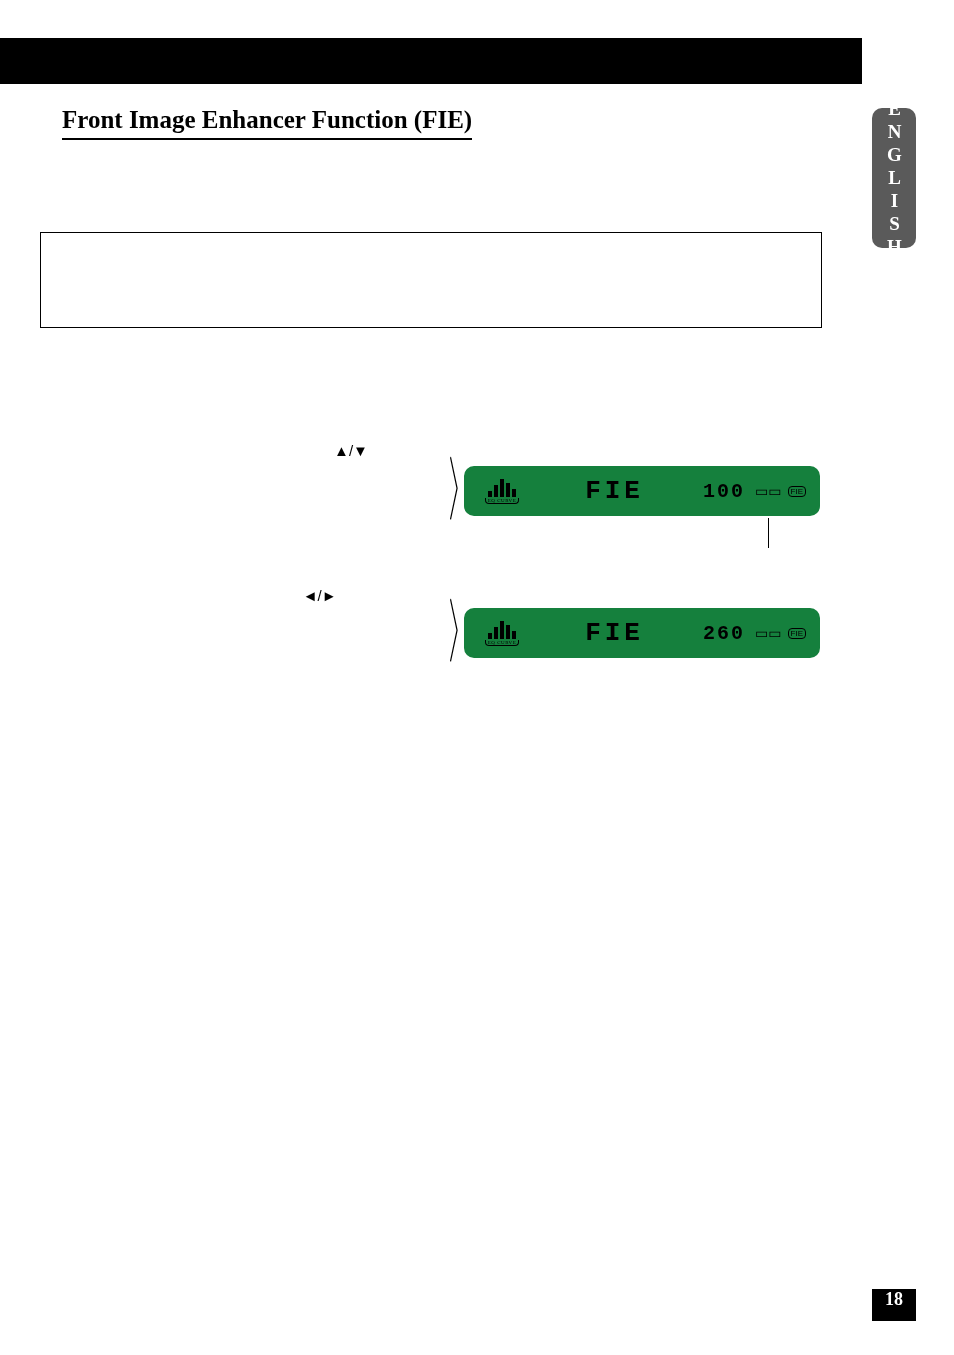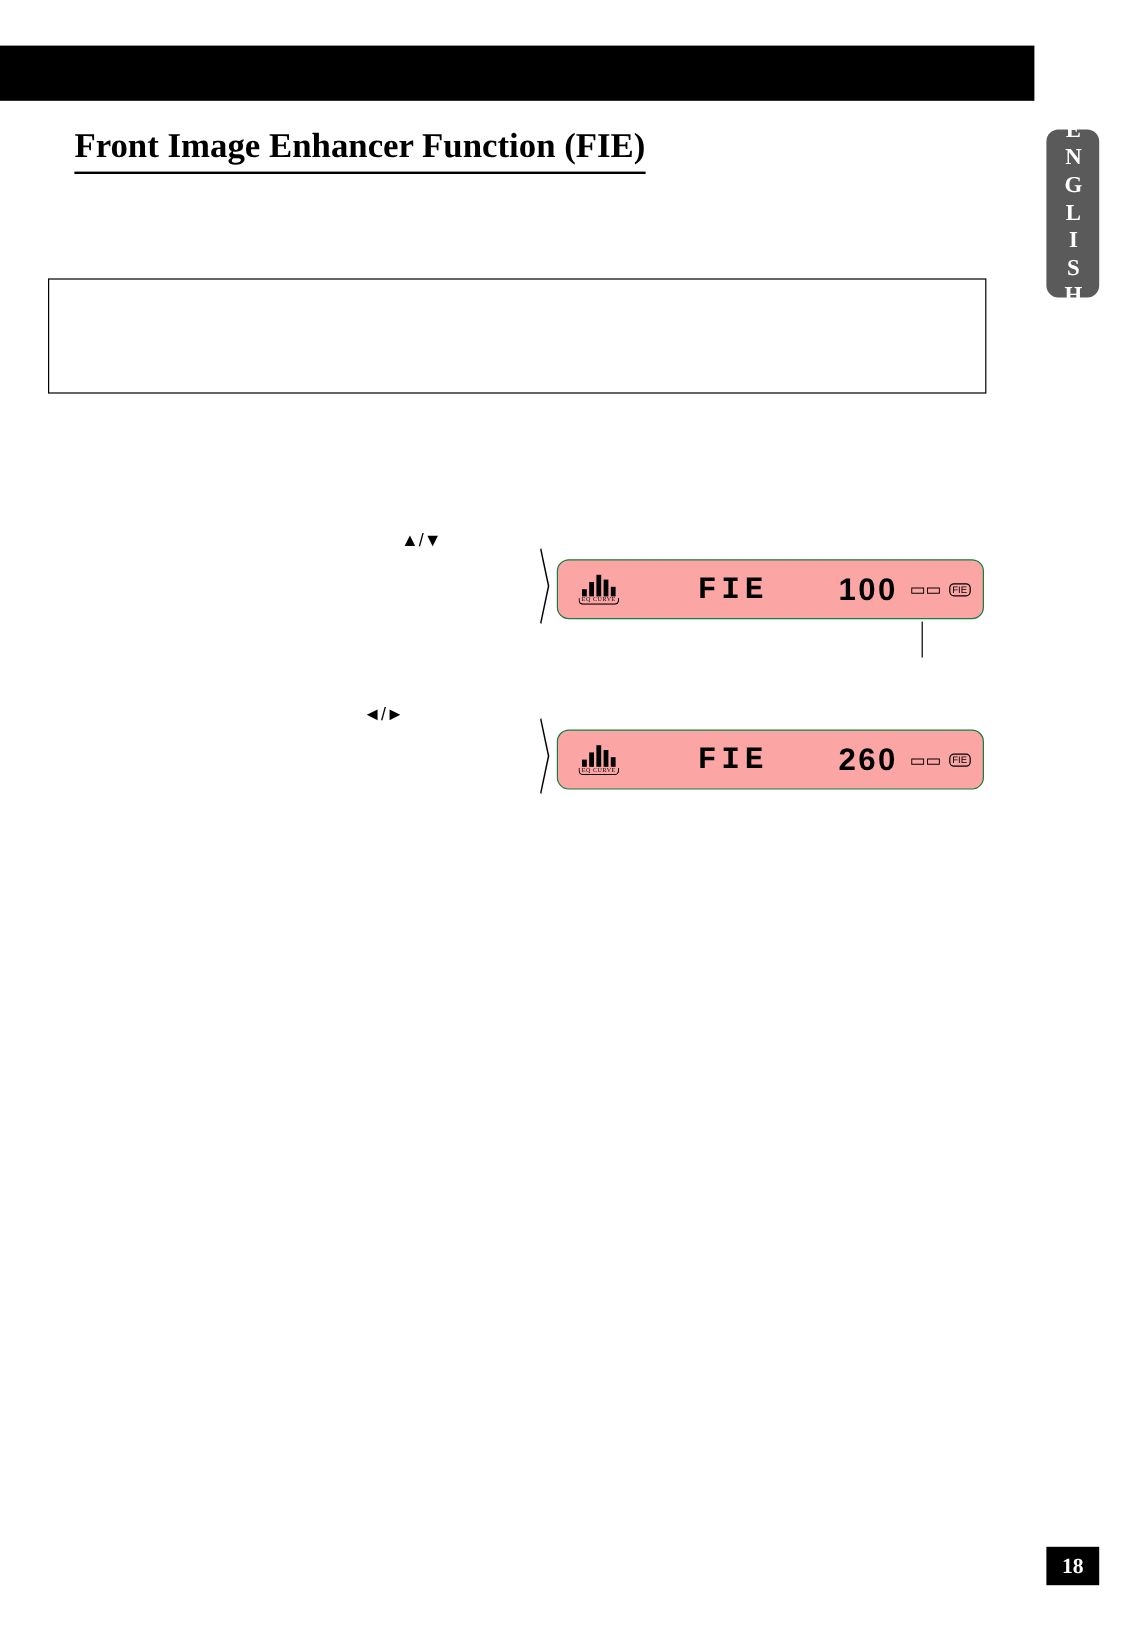--- a/index.html
+++ b/index.html
@@ -1,54 +1,54 @@
 <!DOCTYPE html>
 <html><head>
 <meta charset="utf-8">
 <style>
   * { margin: 0; padding: 0; box-sizing: border-box; }
   html, body { width: 954px; height: 1355px; background: #fff; font-family: "Times New Roman", serif; color: #000; }
   .black-bar { position: absolute; top: 38px; left: 0; width: 862px; height: 46px; background: #000; }
   .side-tab { position: absolute; top: 108px; right: 38px; width: 44px; height: 140px; background: #5a5a5a; border-radius: 10px; display: flex; align-items: center; justify-content: center; }
   .side-tab span { color: #fff; font-weight: bold; font-size: 19px; letter-spacing: 2px; writing-mode: vertical-rl; text-orientation: upright; font-family: "Georgia", serif; }
-  .section-heading { position: absolute; top: 106px; left: 62px; font-weight: bold; font-size: 29px; border-bottom: 2px solid #000; padding-bottom: 4px; }
+  .section-heading { position: absolute; top: 106px; left: 62px; font-weight: bold; font-size: 25px; border-bottom: 2px solid #000; padding-bottom: 4px; }
   .intro-text { position: absolute; top: 150px; left: 62px; width: 760px; font-size: 15px; line-height: 1.4; color: #fff; }
   .note-box { position: absolute; top: 232px; left: 40px; width: 782px; height: 96px; border: 1px solid #000; padding: 10px 14px; font-size: 15px; line-height: 1.4; }
   .note-box-title { font-weight: bold; margin-bottom: 6px; color:#fff }
   .note-box-body { color:#fff }
   .step1 { position: absolute; top: 365px; left: 62px; width: 760px; font-size: 15px; line-height: 1.45; color:#fff }
   .step2 { position: absolute; top: 440px; left: 62px; width: 350px; font-size: 15px; line-height: 1.5; }
   .step3 { position: absolute; top: 585px; left: 62px; width: 350px; font-size: 15px; line-height: 1.5; }
   .note-final { position: absolute; top: 715px; left: 62px; width: 760px; font-size: 15px; line-height: 1.4; }
   .arrow-glyph { font-family: Arial, sans-serif; }
-  .lcd { position: absolute; width: 356px; height: 50px; border: 1px solid #15803d; border-radius: 10px; background: #fca5a5; display:flex; align-items:center; padding: 0 10px; gap:10px; }
+  .lcd { position: absolute; width: 356px; height: 50px; border: 4px solid #15803d; border-radius: 10px; background: #15803d; display:flex; align-items:center; padding: 0 10px; gap:10px; }
   .lcd1 { top: 466px; left: 464px; }
   .lcd2 { top: 608px; left: 464px; }
   .bracket { position: absolute; font-size: 72px; font-family: "Times New Roman", serif; color:#000; font-weight:100; transform: scaleX(0.45); }
   .bracket1 { top: 442px; left: 426px; }
   .bracket2 { top: 584px; left: 426px; }
   .eq-icon { width: 48px; height: 32px; display:flex; flex-direction:column; align-items:center; justify-content:center; }
   .eq-bars { display:flex; align-items:flex-end; gap:2px; height:18px; }
   .eq-bars span { width:4px; background:#000; display:block; }
   .eq-bars :nth-child(1){height:6px}
   .eq-bars :nth-child(2){height:12px}
   .eq-bars :nth-child(3){height:18px}
   .eq-bars :nth-child(4){height:14px}
   .eq-bars :nth-child(5){height:8px}
   .eq-label { font-size:5px; letter-spacing:0.5px; border:1px solid #000; border-top:none; border-radius:0 0 4px 4px; padding:0 2px; margin-top:1px; }
   .seg { font-family: "Courier New", monospace; font-size: 26px; font-weight: bold; letter-spacing: 4px; flex:1; text-align:center; }
-  .lcd-num { font-family: Liberation Sans, sans-serif; font-size: 26px; font-weight: bold; letter-spacing: 2px; }
+  .lcd-num { font-family: Liberation Mono, monospace; font-size: 20px; font-weight: bold; letter-spacing: 2px; }
   .lcd-right { display:flex; align-items:center; gap:6px; }
   .tape-icon { font-size:14px; font-family: Arial,sans-serif; }
   .fie-badge { font-size:8px; border:1px solid #000; border-radius:4px; padding:0 2px; font-family:Arial,sans-serif; }
   .indicator-line { position:absolute; border-right:1px solid #000; height:30px; }
   .indicator-line.i1 { top: 518px; left: 768px; }
   .indicator-label { position:absolute; font-size:12px; color:#fff; }
   .indicator-label.l1 { top: 548px; left: 690px; }
-  .page-num-box { position:absolute; bottom: 34px; right: 38px; width:44px; height:32px; background:#000; color:#fff; display:flex; align-items:center; justify-content:center; font-size:18px; font-weight:bold; }
+  .page-num-box { position:absolute; bottom: 34px; right: 38px; width:44px; height:32px; background:#000; color:#fff; display:flex; justify-content:center; font-size:18px; font-weight:bold; }
   .hidden-white { color:#fff; }
 </style>
 </head>
 <body>
 
 <div class="black-bar"></div>
 
 <div class="side-tab">
   <span>ENGLISH</span>
 </div>

